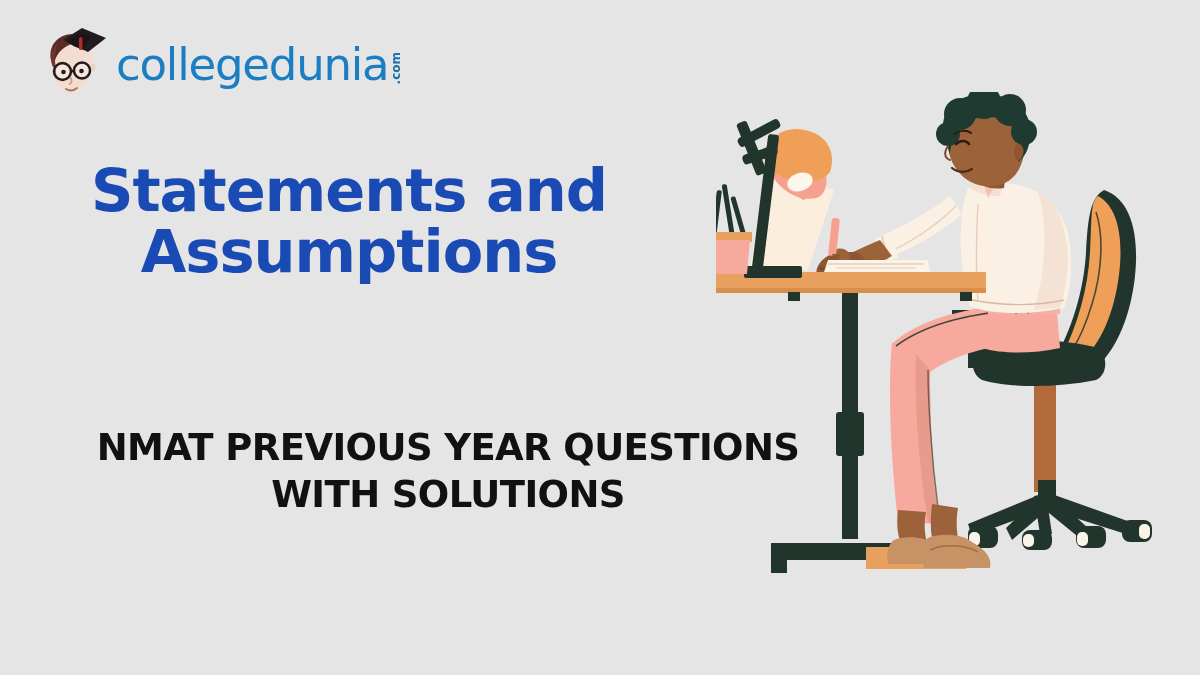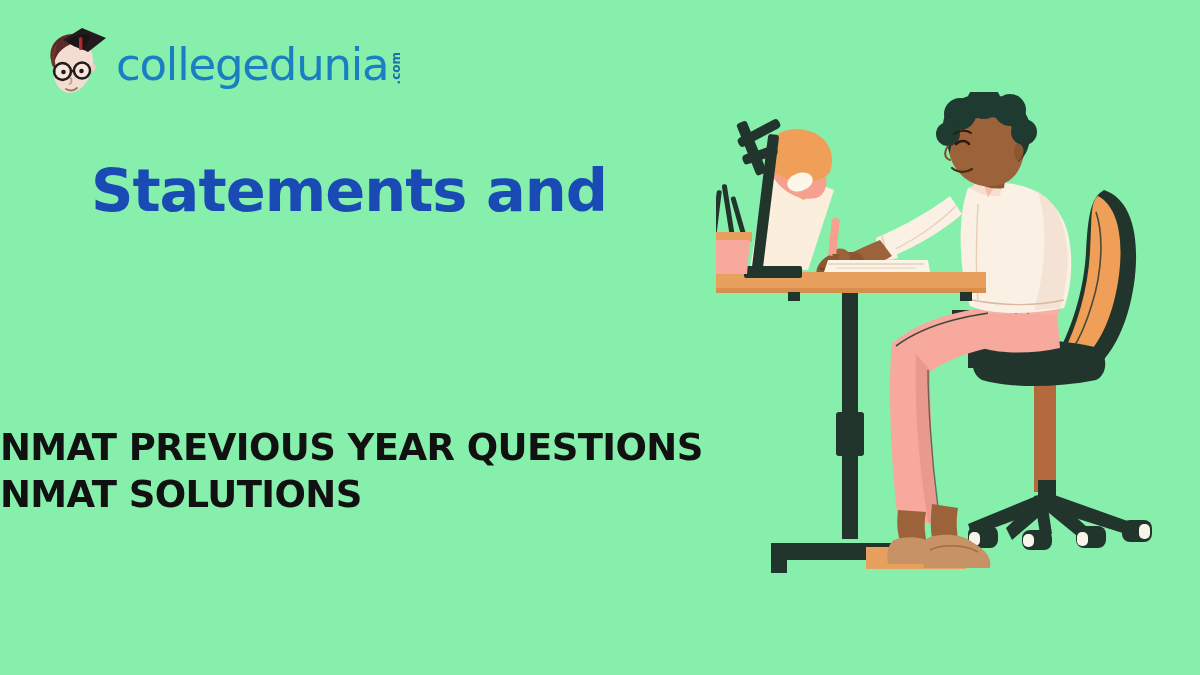--- a/index.html
+++ b/index.html
@@ -4,21 +4,21 @@
 <style>
   html, body {
     margin: 0;
     padding: 0;
     background: #ffffff;
   }
   #page {
     position: relative;
     width: 1200px;
     height: 675px;
-    background: #86efac;
+    background: #e5e5e5;
     overflow: hidden;
     font-family: "Liberation Sans", sans-serif;
   }
 
   
   #logo-bar {
     position: absolute;
     left: 36px;
     top: 26px;
     display: flex;
@@ -70,24 +70,24 @@
     font-weight: bold;
     font-size: 59px;
     line-height: 1.04;
     letter-spacing: -1px;
   }
   #headline .hl-line { display: block; white-space: nowrap; }
 
   
   #subheadline {
     position: absolute;
-    left: 0px;
+    left: 8px;
     top: 424px;
     width: 880px;
-    text-align: left;
+    text-align: center;
     color: #111111;
     font-family: "DejaVu Sans", sans-serif;
     font-weight: bold;
     font-size: 37px;
     line-height: 1.28;
     letter-spacing: -0.6px;
   }
   #subheadline .sub-line { display: block; white-space: nowrap; }
 
   
@@ -137,25 +137,26 @@
     </svg>
 
     <div id="logo-wordmark">
       <span id="logo-text">collegedunia</span>
       <span id="logo-dotcom">.com</span>
     </div>
   </div>
 
   <div id="headline">
     <span class="hl-line">Statements and</span>
+    <span class="hl-line">Assumptions</span>
   </div>
 
   <div id="subheadline">
     <span class="sub-line">NMAT PREVIOUS YEAR QUESTIONS</span>
-    <span class="sub-line">NMAT SOLUTIONS</span>
+    <span class="sub-line">WITH SOLUTIONS</span>
   </div>
 
   <div id="illustration">
     <svg viewBox="0 0 484 490" aria-hidden="true">
 
       <g>
         <rect x="126" y="195" width="16" height="252" fill="#22352c"></rect>
         <rect x="120" y="320" width="28" height="44" rx="3" fill="#22352c"></rect>
         <path d="M55 451 L213 451 L213 468 L70 468 L70 481 L55 481 Z" fill="#22352c"></path>
         <rect x="55" y="451" width="16" height="30" fill="#22352c"></rect>

